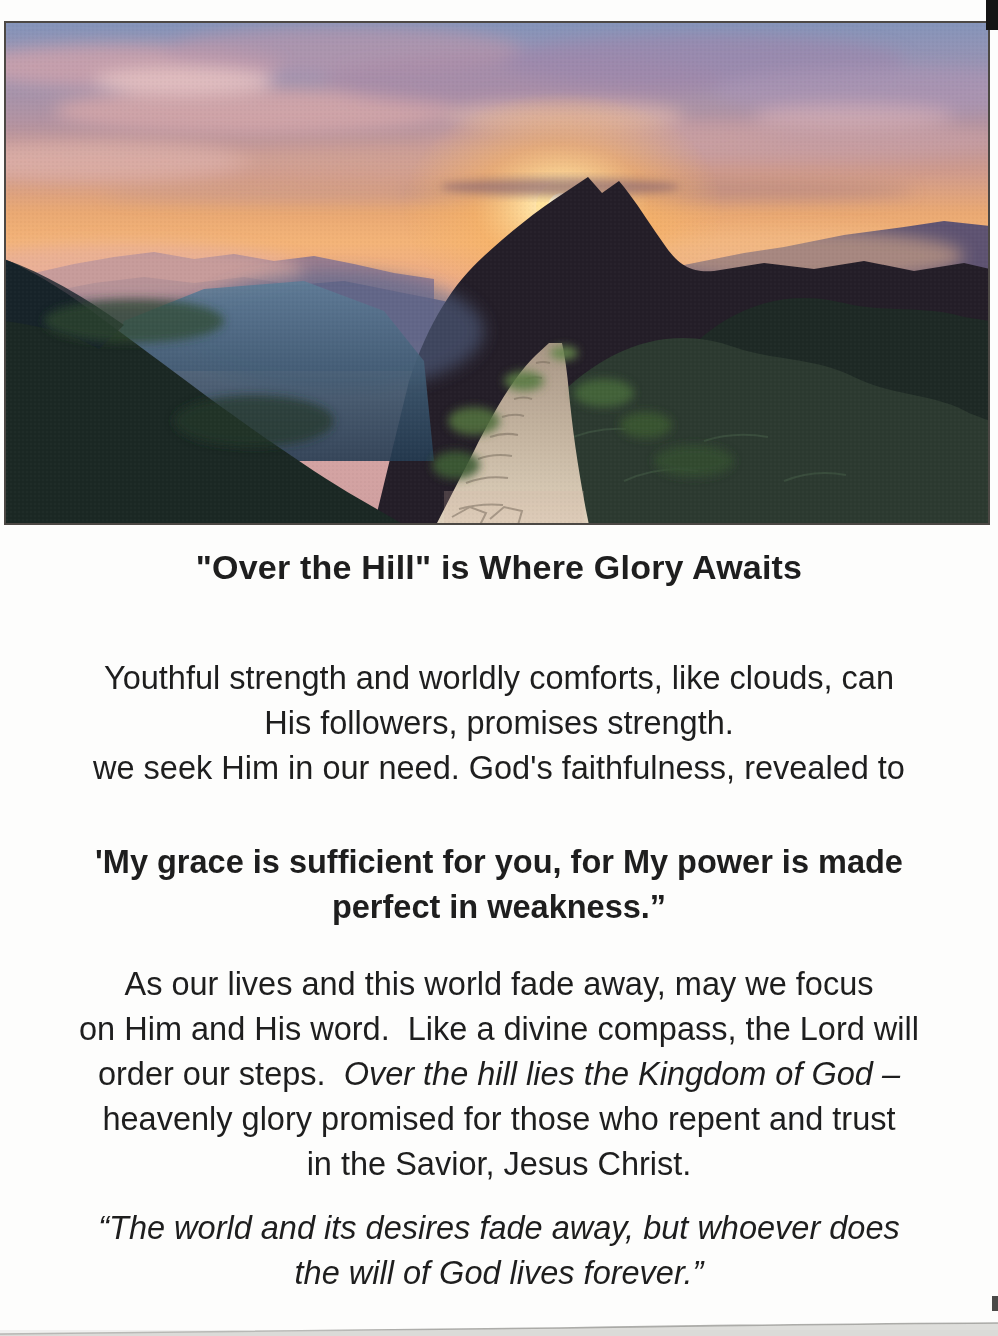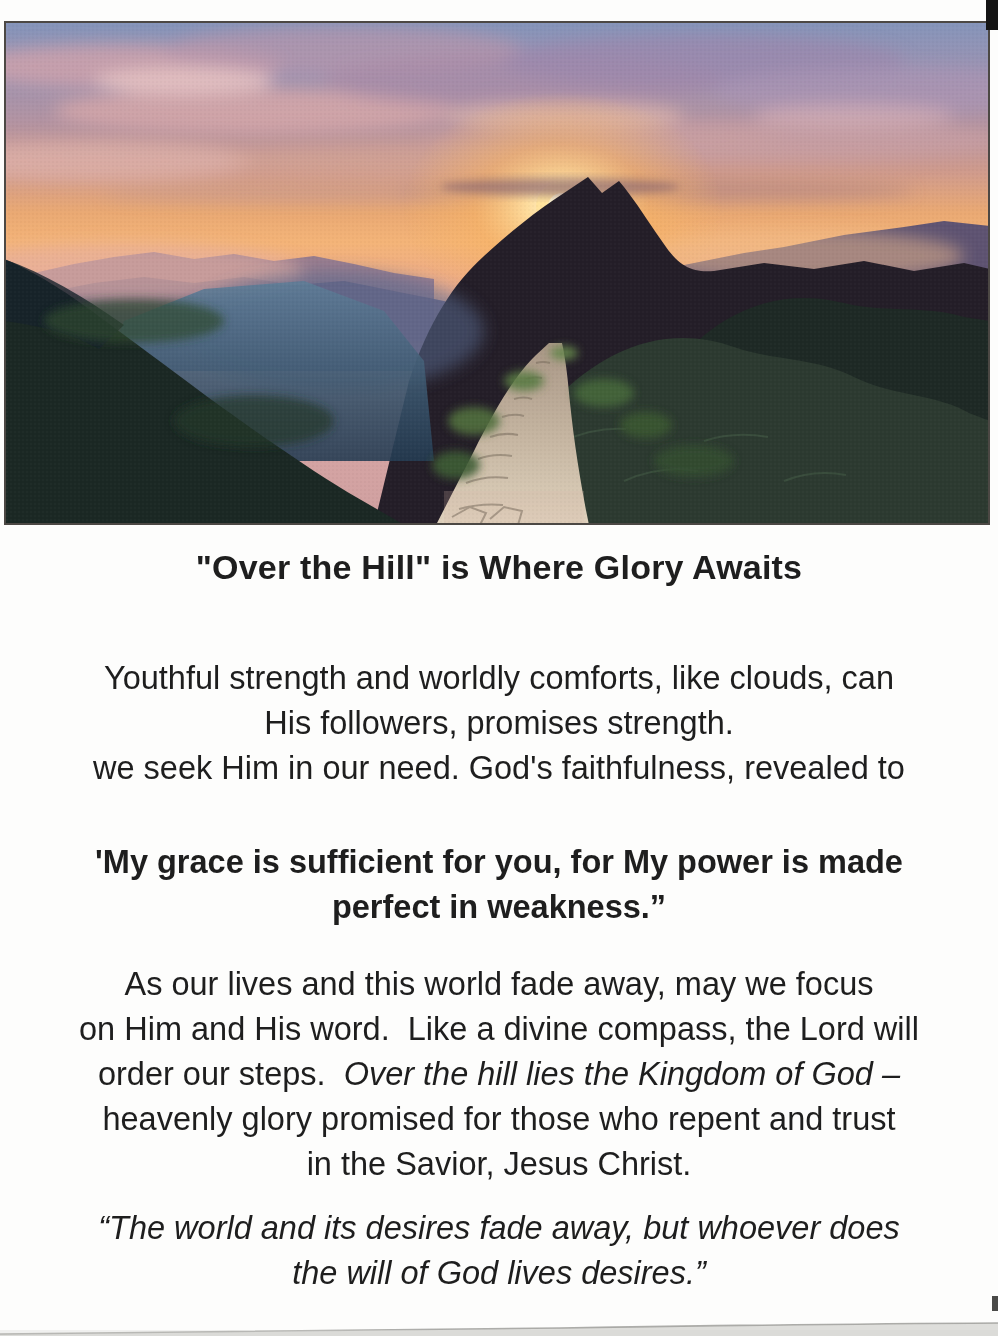--- a/index.html
+++ b/index.html
@@ -184,21 +184,21 @@
   <div class="para para-2">
     <div class="line">As our lives and this world fade away, may we focus</div>
     <div class="line">on Him and His word.  Like a divine compass, the Lord will</div>
     <div class="line"><span>order our steps.  </span><span class="inline-italic">Over the hill lies the Kingdom of God –</span></div>
     <div class="line">heavenly glory promised for those who repent and trust</div>
     <div class="line">in the Savior, Jesus Christ.</div>
   </div>
 
   <div class="para quote-italic">
     <div class="line">“The world and its desires fade away, but whoever does</div>
-    <div class="line">the will of God lives desires.”</div>
+    <div class="line">the will of God lives forever.”</div>
   </div>
 
   <div class="bottom-smudge">
     <svg viewBox="0 0 998 18" preserveAspectRatio="none" aria-hidden="true">
       <path d="M0,16 Q300,14 560,10 T998,5 L998,18 L0,18 Z" fill="#b9b8b4" opacity="0.45"></path>
       <path d="M0,16 Q300,14 560,10 T998,5" stroke="#9a9a96" stroke-width="1.6" fill="none" opacity="0.8"></path>
       <rect x="0" y="12" width="998" height="6" fill="#d4d3cf" opacity="0.3"></rect>
     </svg>
   </div>
 

